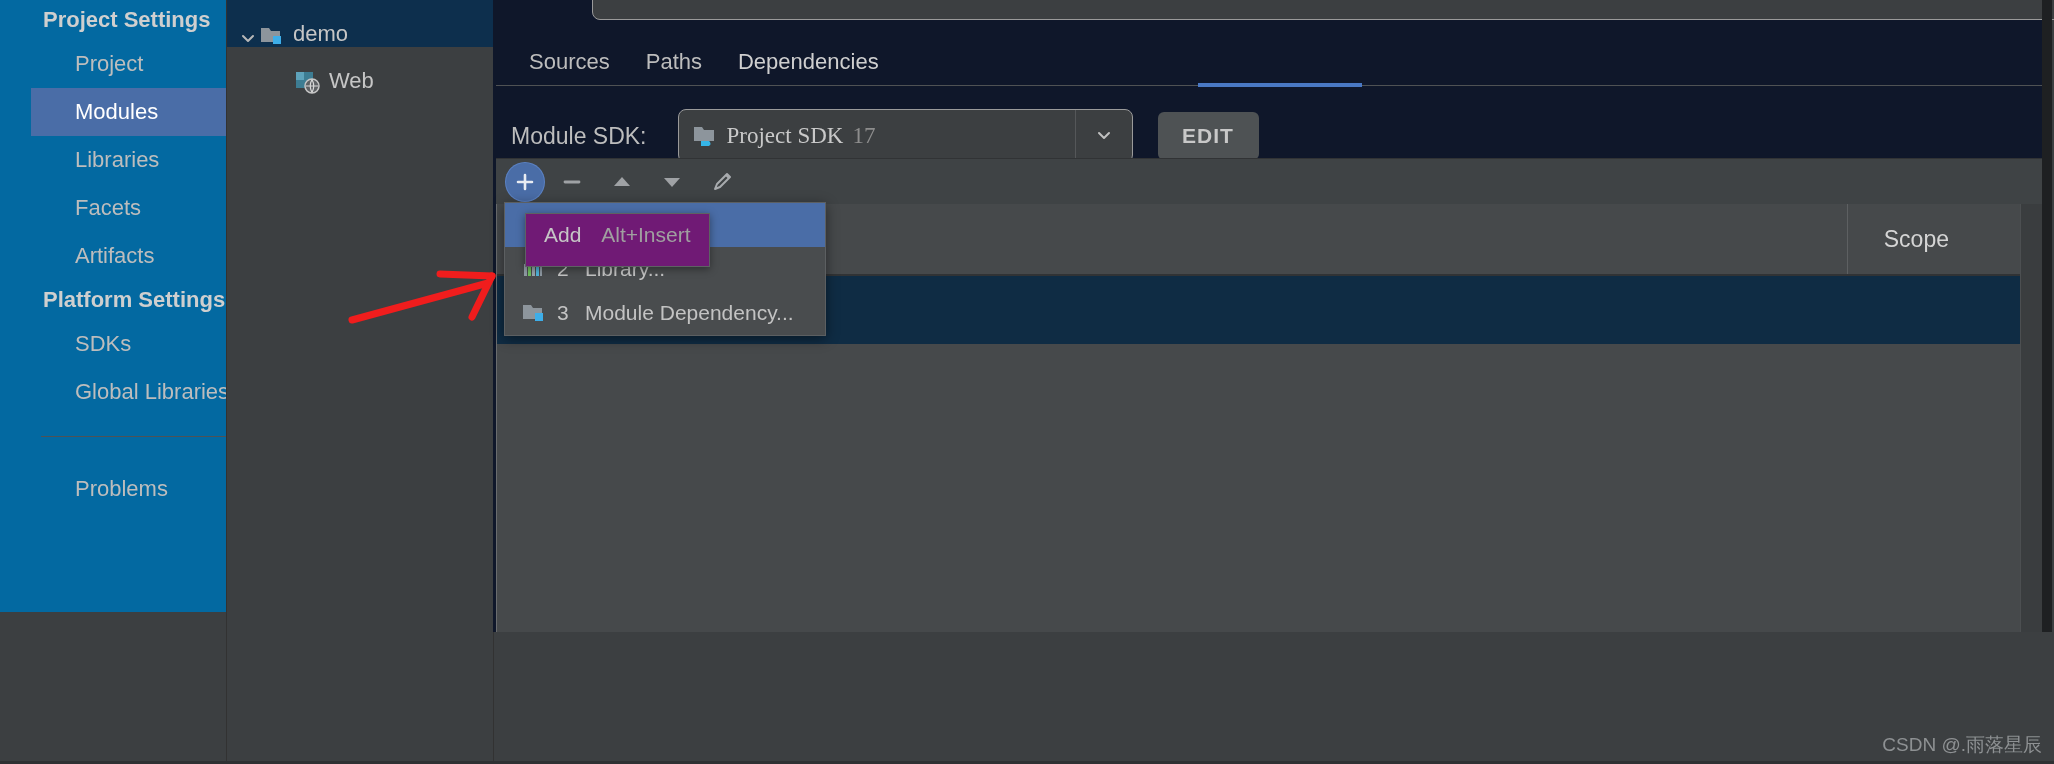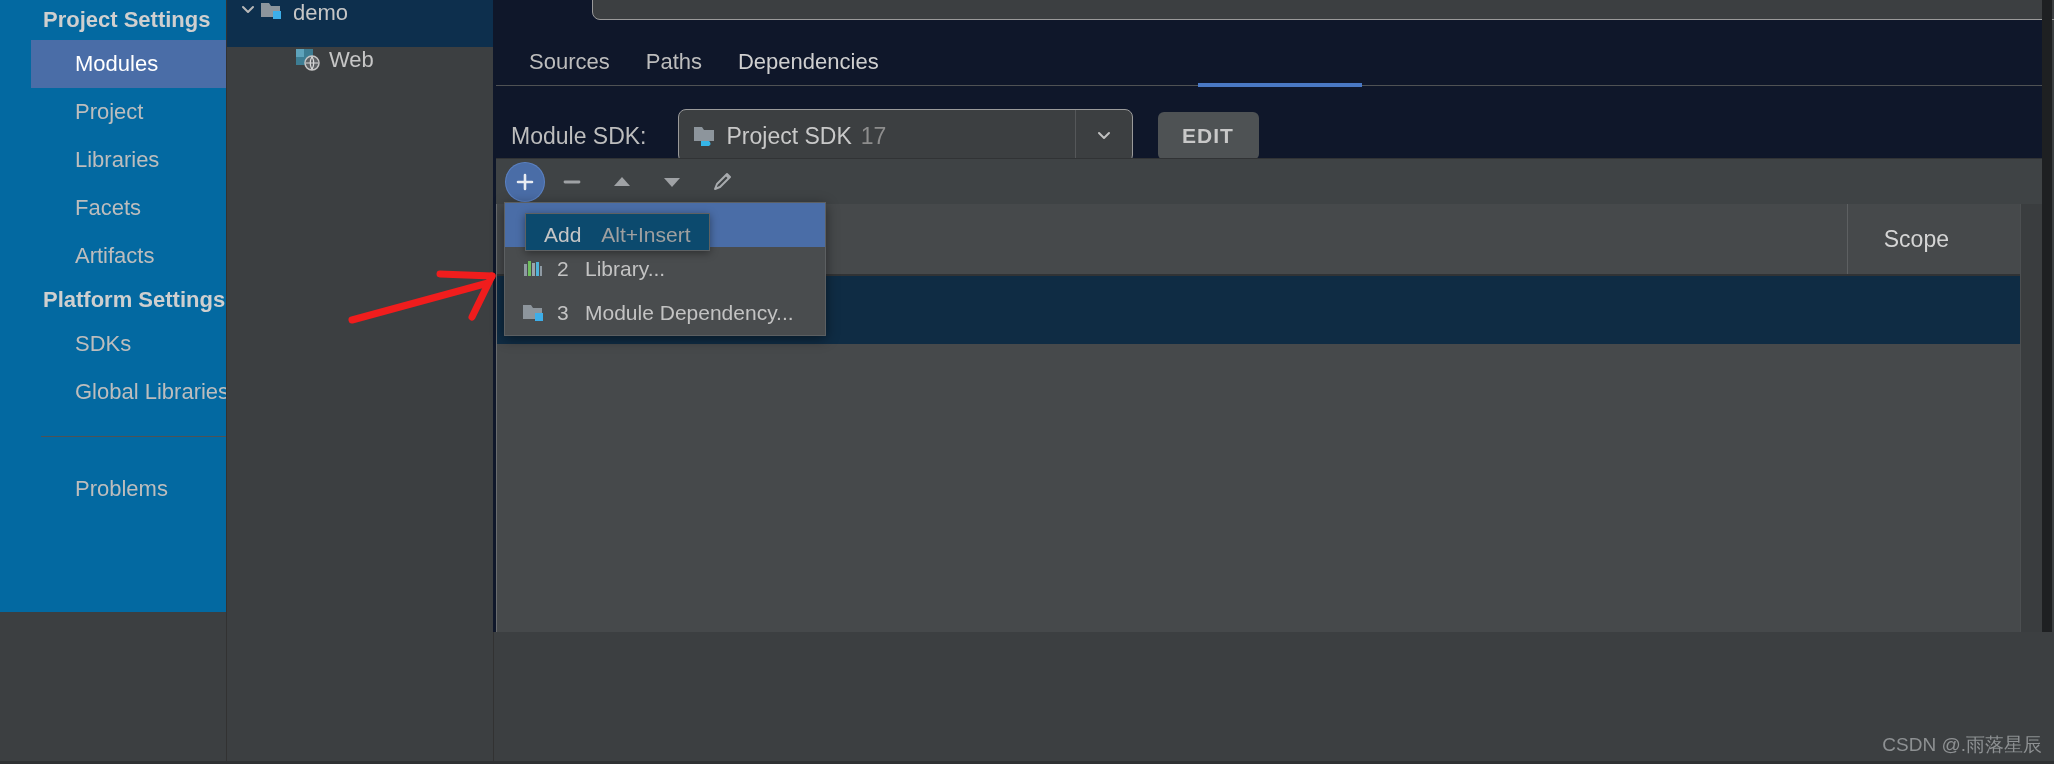--- a/index.html
+++ b/index.html
@@ -31,21 +31,21 @@
     margin:20px 10px 0 10px;height:1px;background:#4f5254;
   }
   .side-spacer{height:28px;}
 
   
   .treepanel{
     position:absolute;left:226px;top:0;width:266px;height:764px;
     background:#3c3f41;border-left:1px solid #323232;border-right:1px solid #323232;
   }
   .tree-row{
-    height:47px;display:flex;align-items:flex-start;font-size:22px;color:#c6c6c6;
+    height:47px;display:flex;align-items:flex-end;font-size:22px;color:#c6c6c6;
     white-space:nowrap;
   }
   .tree-row.selected{background:#0d2f4d;}
   .tw{width:10px;flex:0 0 10px;}
   .chev{
     width:22px;flex:0 0 22px;display:flex;align-items:center;justify-content:center;
     color:#b8b8b8;
   }
   .ic{width:26px;flex:0 0 26px;display:flex;align-items:center;justify-content:center;margin-right:8px;}
 
@@ -76,21 +76,21 @@
   .sdkrow{
     position:absolute;left:0;top:100px;width:100%;height:72px;display:flex;align-items:center;gap:9px;
   }
   .sdklabel{font-size:23px;color:#bdbdbd;margin-left:18px;white-space:nowrap;}
   .sdkcombo{
     margin-left:22px;width:453px;height:52px;
     border:1px solid #9a9a9a;border-radius:8px;background:#3c3f41;
     display:flex;align-items:center;position:relative;
   }
   .sdkcombo .ic{margin-left:14px;}
-  .sdktext{font-size:23px;color:#c9c9c9;white-space:nowrap;}
+  .sdktext{font-size:23px;color:#c9c9c9;white-space:nowrap;font-family:Liberation Serif, serif;}
   .sdkver{color:#8d8d8d;margin-left:9px;}
   .sdkchev{
     position:absolute;right:0;top:0;width:56px;height:50px;
     display:flex;align-items:center;justify-content:center;
     border-left:1px solid #555759;
   }
   .editbtn{
     margin-left:16px;width:101px;height:48px;border-radius:6px;background:#4e5254;
     display:flex;align-items:center;justify-content:center;
     font-size:21px;font-weight:bold;color:#c8c8c8;letter-spacing:1px;cursor:default;
@@ -147,22 +147,22 @@
   .mi{
     height:44px;display:flex;align-items:center;font-size:21px;color:#c3c3c3;
     white-space:nowrap;cursor:default;
   }
   .mi.selected{background:#4a6da7;color:#ffffff;}
   .mi .ic{width:26px;flex:0 0 26px;margin-left:16px;margin-right:10px;}
   .mi-num{width:22px;flex:0 0 22px;text-align:left;margin-right:6px;}
 
   .tooltip{
     position:absolute;left:525px;top:213px;
-    background:#0c4a6e;border:1px solid #5e6163;
-    padding:9px 18px 3px 18px;
+    background:#701a75;border:1px solid #5e6163;
+    padding:9px 18px 19px 18px;
     font-size:21px;color:#c6c6c6;white-space:nowrap;z-index:60;
     box-shadow:0 2px 8px rgba(0,0,0,.4);
   }
   .tooltip .kb{color:#a0a0a0;margin-left:14px;}
 
   .arrow{position:absolute;left:340px;top:190px;z-index:70;pointer-events:none;}
 
   .watermark{
     position:absolute;right:12px;bottom:6px;font-size:19px;color:#8e9193;
     white-space:nowrap;z-index:80;
@@ -173,22 +173,22 @@
 </style>
 </head>
 <body>
 
 <div id="app">
 
   <div class="sidebar">
 
     <div class="side-group">Project Settings</div>
 
+    <div class="side-item">Project</div>
     <div class="side-item selected">Modules</div>
-    <div class="side-item">Project</div>
     <div class="side-item">Libraries</div>
     <div class="side-item">Facets</div>
     <div class="side-item">Artifacts</div>
 
     <div class="side-group">Platform Settings</div>
 
     <div class="side-item">SDKs</div>
     <div class="side-item">Global Libraries</div>
 
     <div class="side-sep"></div>

